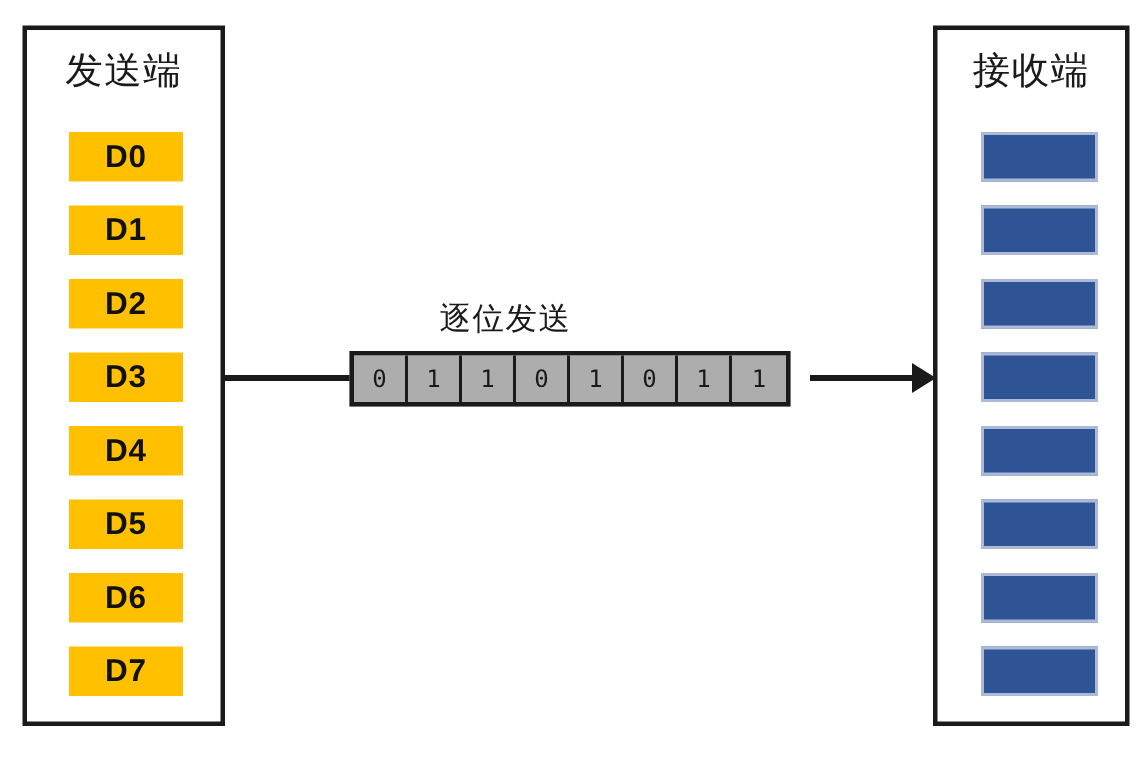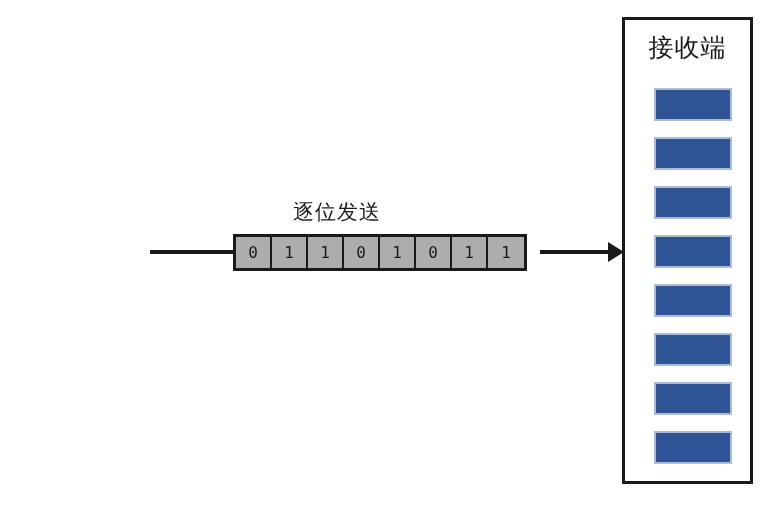--- a/index.html
+++ b/index.html
@@ -147,20 +147,33 @@
   }
   .bit-cell:last-child {
     border-right: none;
   }
 </style>
 </head>
 <body>
 
 <div id="canvas">
 
+  <div class="endpoint-box" id="sender-box">
+    <div class="endpoint-title">发送端</div>
+    <div class="cell-stack" id="sender-cell-stack">
+        <div class="data-cell data-cell-sender" style="top: 0px;">D0</div>
+        <div class="data-cell data-cell-sender" style="top: 49px;">D1</div>
+        <div class="data-cell data-cell-sender" style="top: 98px;">D2</div>
+        <div class="data-cell data-cell-sender" style="top: 147px;">D3</div>
+        <div class="data-cell data-cell-sender" style="top: 196px;">D4</div>
+        <div class="data-cell data-cell-sender" style="top: 245px;">D5</div>
+        <div class="data-cell data-cell-sender" style="top: 294px;">D6</div>
+        <div class="data-cell data-cell-sender" style="top: 343px;">D7</div>
+      </div>
+  </div>
 
   <div id="link-line-left"></div>
 
   <div id="bitstream-label">逐位发送</div>
 
   <div id="bitstream">
       <div class="bit-cell">0</div>
       <div class="bit-cell">1</div>
       <div class="bit-cell">1</div>
       <div class="bit-cell">0</div>

